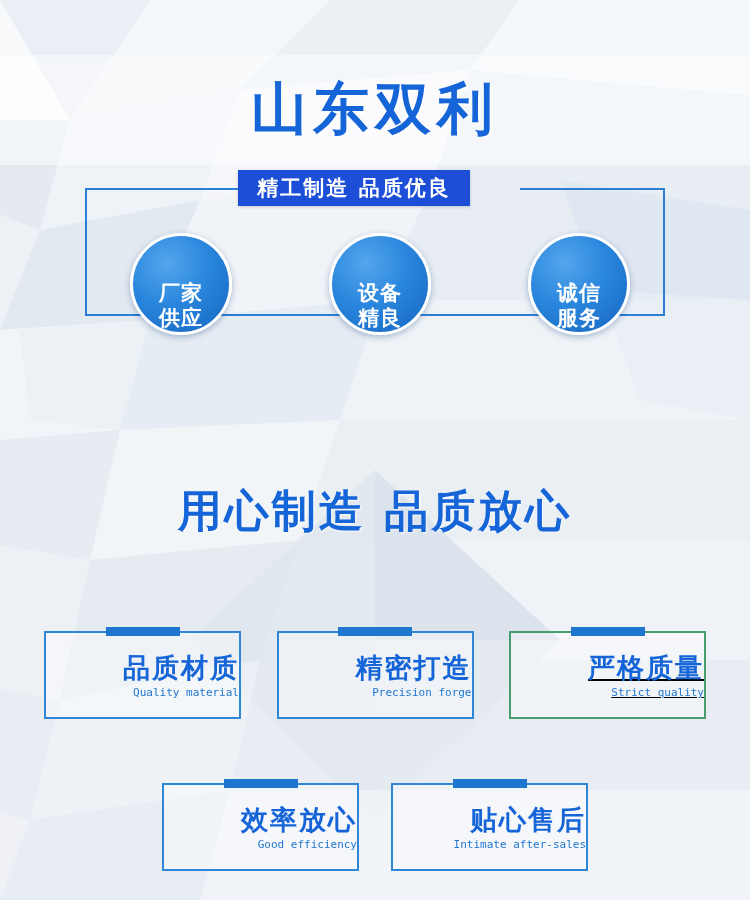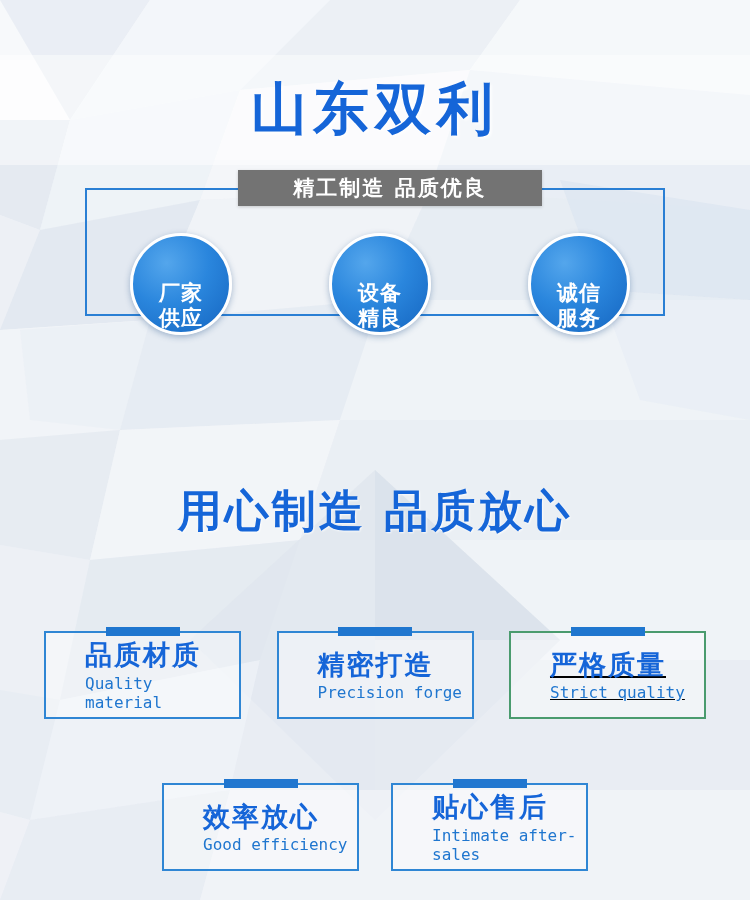--- a/index.html
+++ b/index.html
@@ -69,23 +69,23 @@
     height: 2px;
     background: #2a7fd4;
   }
   .bracket-top-left { left: 85px; width: 155px; }
   .bracket-top-right { left: 520px; width: 145px; }
 
   .banner {
     position: absolute;
     left: 238px;
     top: 170px;
-    width: 304px;
+    width: 232px;
     height: 36px;
-    background: #737373;
+    background: #1d4ed8;
     color: #ffffff;
     font-size: 21px;
     font-weight: bold;
     letter-spacing: 2px;
     display: flex;
     align-items: center;
     justify-content: center;
     box-shadow: 0 1px 3px rgba(0,0,0,0.18);
     font-family: "DejaVu Sans", "Liberation Sans", sans-serif;
   }
@@ -142,44 +142,43 @@
 
   .feature-box {
     position: relative;
     width: 197px;
     height: 88px;
     border: 2px solid #2f86d4;
     box-sizing: border-box;
     background: rgba(255,255,255,0.38);
     display: flex;
     flex-direction: column;
-    align-items: flex-start;
+    align-items: flex-end;
     justify-content: center;
-    padding-left: 39px;
   }
   .feature-box .cap {
     position: absolute;
     top: -6px;
     left: 50%;
     transform: translateX(-50%);
     width: 74px;
     height: 9px;
     background: #1f76cf;
   }
   .feature-box .cn {
     font-size: 27px;
     font-weight: bold;
     color: #1565d8;
     letter-spacing: 2px;
     line-height: 1.1;
     margin-top: 2px;
     font-family: "DejaVu Sans", "Liberation Sans", sans-serif;
   }
   .feature-box .en {
-    font-size: 16px;
+    font-size: 11px;
     color: #1f76cf;
     letter-spacing: 0px;
     margin-top: 4px;
     font-family: "DejaVu Sans Mono", "Liberation Mono", monospace;
   }
   .feature-box.green { border-color: #4a9b6e; text-decoration: underline; }
   .feature-box.green .cap { background: #1f76cf; }
 </style>
 </head>
 <body>

